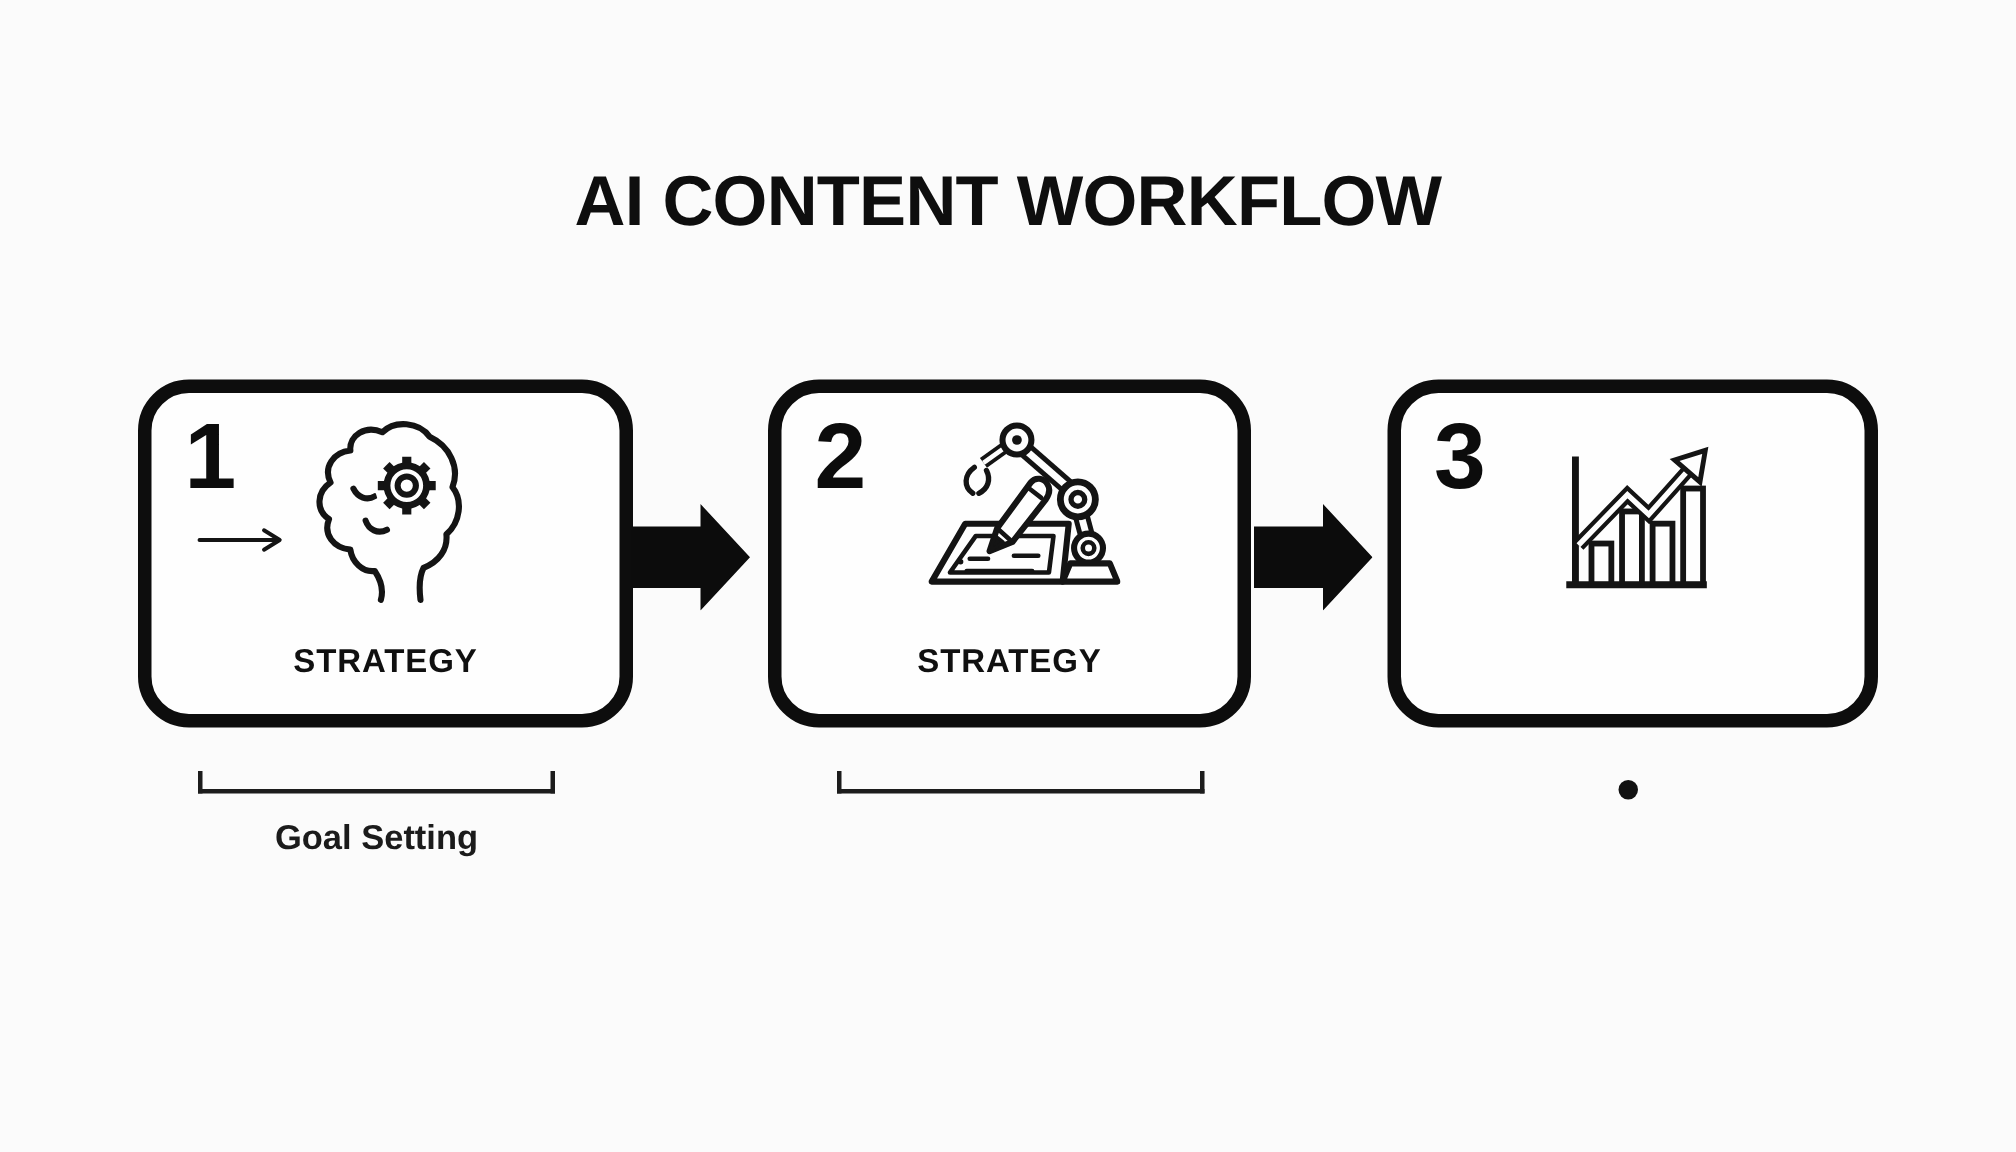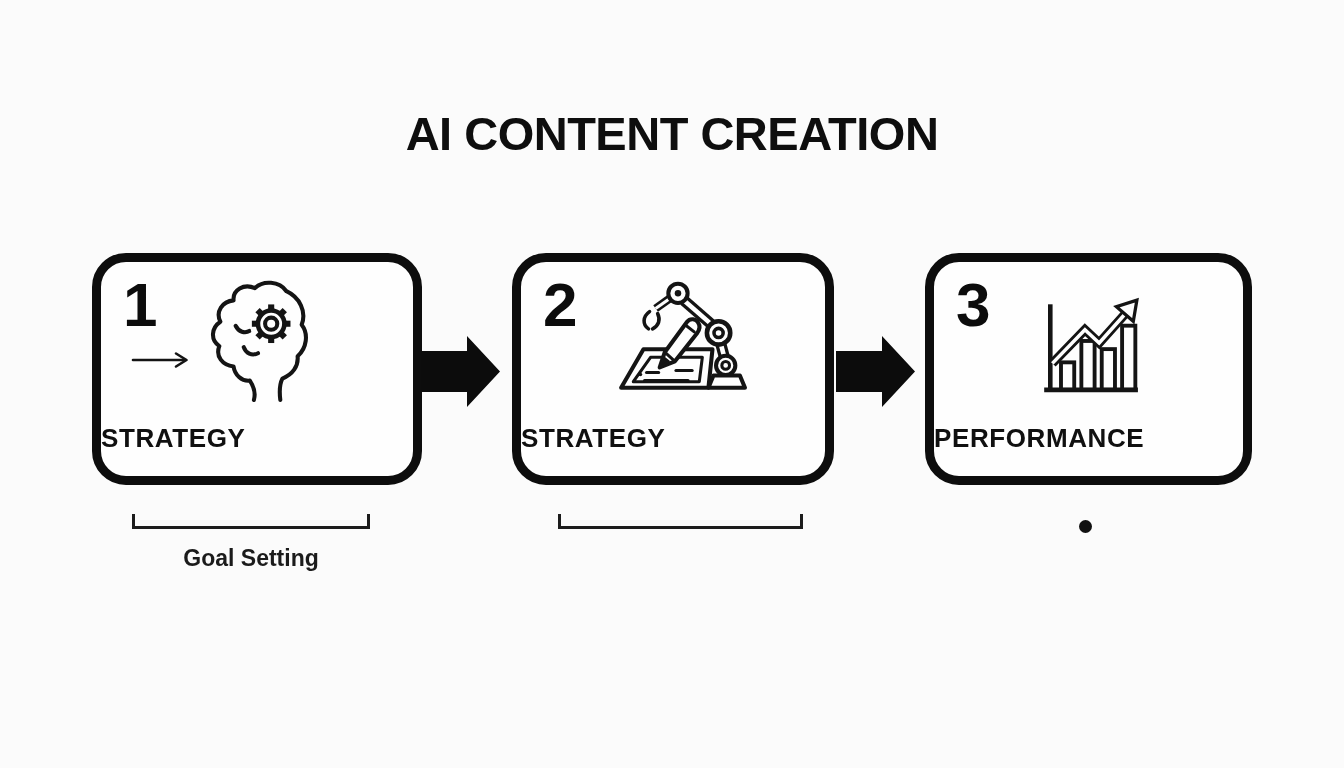--- a/index.html
+++ b/index.html
@@ -29,21 +29,22 @@
   .box-2 { left: 512px; width: 322px; }
   .box-3 { left: 925px; width: 327px; }
 
   .step-number {
     position: absolute; left: 22px; top: 10px;
     font-size: 62px; font-weight: 800; line-height: 1.05;
     color: #0c0c0c;
   }
   .step-label {
     position: absolute; left: 0; right: 0; bottom: 22px;
-    font-size: 26px; font-weight: 800; letter-spacing: 0.6px;
+    text-align: center;
+    font-size: 22px; font-weight: 800; letter-spacing: 0.6px;
     color: #101010;
   }
   .icon-wrap { position: absolute; }
   .icon-brain { left: 104px; top: 16px; width: 110px; height: 126px; }
   .icon-arrow-small { left: 30px; top: 88px; width: 64px; height: 20px; }
   .icon-robot { left: 92px; top: 18px; width: 134px; height: 116px; }
   .icon-chart { left: 102px; top: 26px; width: 106px; height: 110px; }
 
   .flow-arrow { position: absolute; top: 336px; width: 79px; height: 71px; }
   .flow-arrow-1 { left: 421px; }
@@ -75,21 +76,21 @@
   .sub-2 { left: 688px; }
   .sub-3 { left: 1088px; }
 
   svg { display: block; }
 </style>
 </head>
 <body>
 
 <div class="canvas">
 
-  <div class="title">AI CONTENT CREATION</div>
+  <div class="title">AI CONTENT WORKFLOW</div>
 
   <div class="step-box box-1">
     <div class="step-number">1</div>
 
     <div class="icon-wrap icon-arrow-small">
       <svg width="64" height="20" viewBox="0 0 64 20" fill="none" stroke="#141414" stroke-width="2.6" stroke-linecap="round" stroke-linejoin="round">
         <path d="M2 10 H53"></path>
         <path d="M45 3.5 L55.5 10 L45 16.5"></path>
       </svg>
     </div>
@@ -187,21 +188,20 @@
           <rect x="44.5" y="52" width="13" height="48"></rect>
           <rect x="64.5" y="60" width="13" height="40"></rect>
           <rect x="84.5" y="37" width="13" height="63"></rect>
         </g>
         <path d="M16 74 L48 41 L62 54 L87 26" stroke-width="9"></path>
         <path d="M16 74 L48 41 L62 54 L87 26" stroke="#fefefe" stroke-width="3.5"></path>
         <polygon points="99,12 95.5,32.7 78.9,18.3" fill="#fefefe" stroke-width="3.2"></polygon>
       </svg>
     </div>
 
-    <div class="step-label">PERFORMANCE</div>
   </div>
 
   <div class="bracket bracket-1"></div>
   <div class="bracket bracket-2"></div>
   <div class="dot"></div>
 
   <div class="sublabel sub-1">Goal Setting</div>
 
 </div>
 

